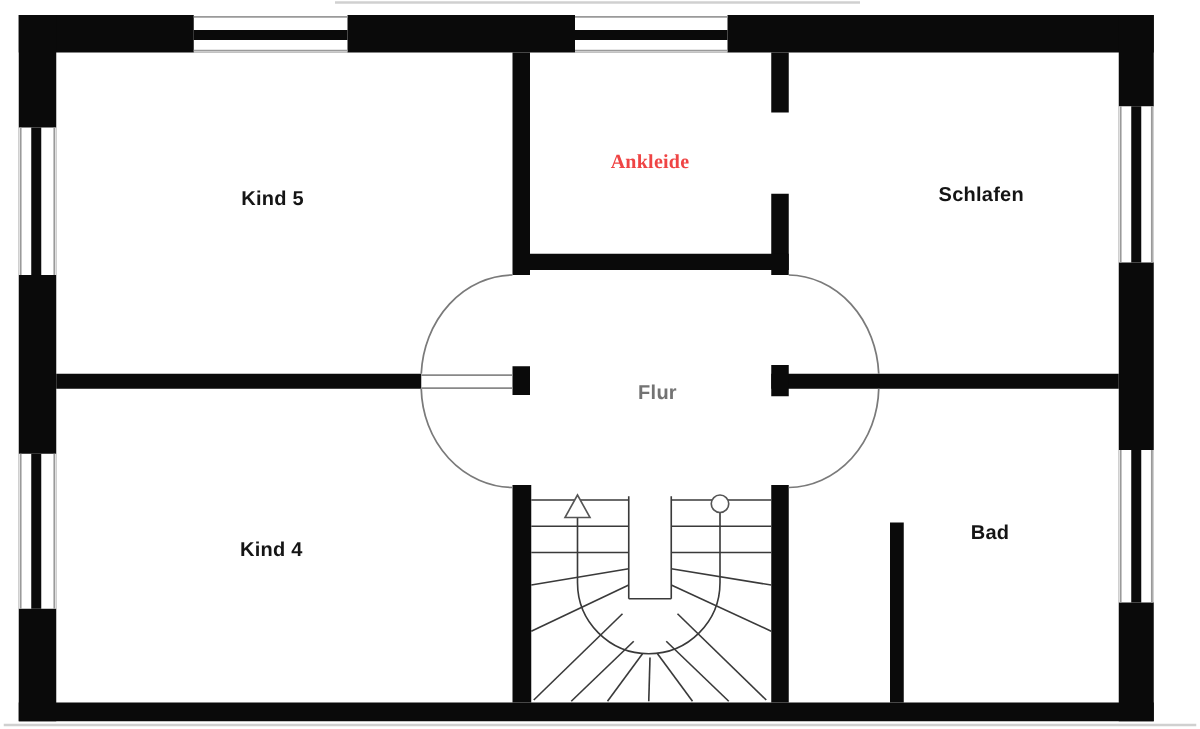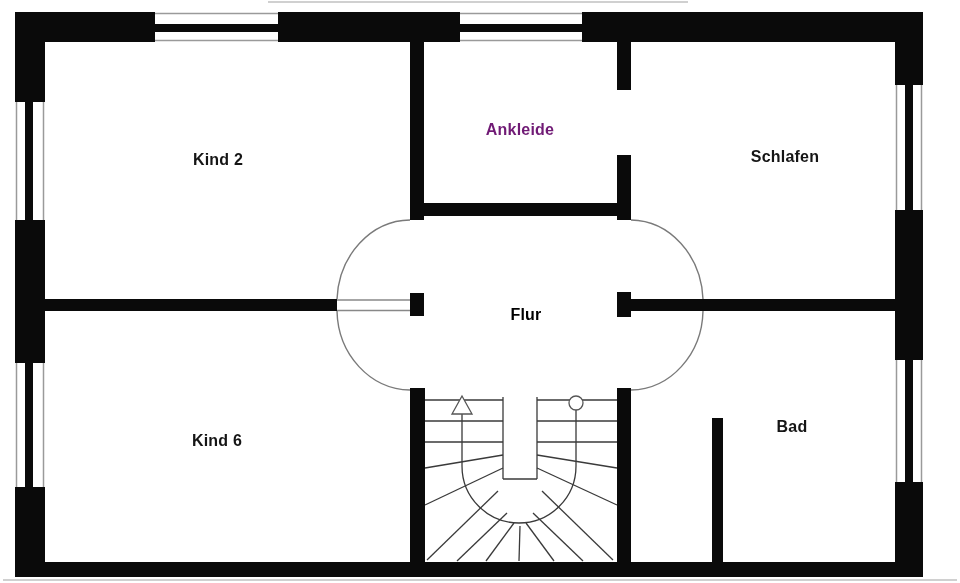--- a/index.html
+++ b/index.html
@@ -115,20 +115,20 @@
         <path d="M 462 413 L 462 466 A 57 57 0 0 0 576 466 L 576 410" fill="none" stroke="#3a3a3a" stroke-width="1.3"></path>
         <polygon points="462,396 452,414 472,414" fill="#ffffff" stroke="#555555" stroke-width="1.3"></polygon>
         <circle cx="576" cy="403" r="7" fill="#ffffff" stroke="#555555" stroke-width="1.3"></circle>
       </g>
     <g>
         <line x1="268" y1="2" x2="688" y2="2" stroke="#d0d0d0" stroke-width="2"></line>
         <line x1="3" y1="580" x2="957" y2="580" stroke="#d0d0d0" stroke-width="2"></line>
       </g>
   </svg>
   <div>
-      <div class="room-label" style="left: 218px; top: 160px; color: rgb(21, 21, 21);">Kind 2</div>
-      <div class="room-label" style="left: 520px; top: 130px; color: #701a75;">Ankleide</div>
+      <div class="room-label" style="left: 218px; top: 160px; color: rgb(21, 21, 21);">Kind 5</div>
+      <div class="room-label" style="left: 520px; top: 130px; color: #ef4444; font-family: Liberation Serif, serif;">Ankleide</div>
       <div class="room-label" style="left: 766px; top: 157px; color: rgb(21, 21, 21); margin-left: 19px;">Schlafen</div>
-      <div class="room-label" style="left: 526px; top: 315px; color: #000000;">Flur</div>
-      <div class="room-label" style="left: 217px; top: 441px; color: rgb(21, 21, 21);">Kind 6</div>
+      <div class="room-label" style="left: 526px; top: 315px; color: #737373;">Flur</div>
+      <div class="room-label" style="left: 217px; top: 441px; color: rgb(21, 21, 21);">Kind 4</div>
       <div class="room-label" style="left: 792px; top: 427px; color: rgb(21, 21, 21); text-align: center;">Bad</div>
     </div>
 </div>
 
 </body></html>

